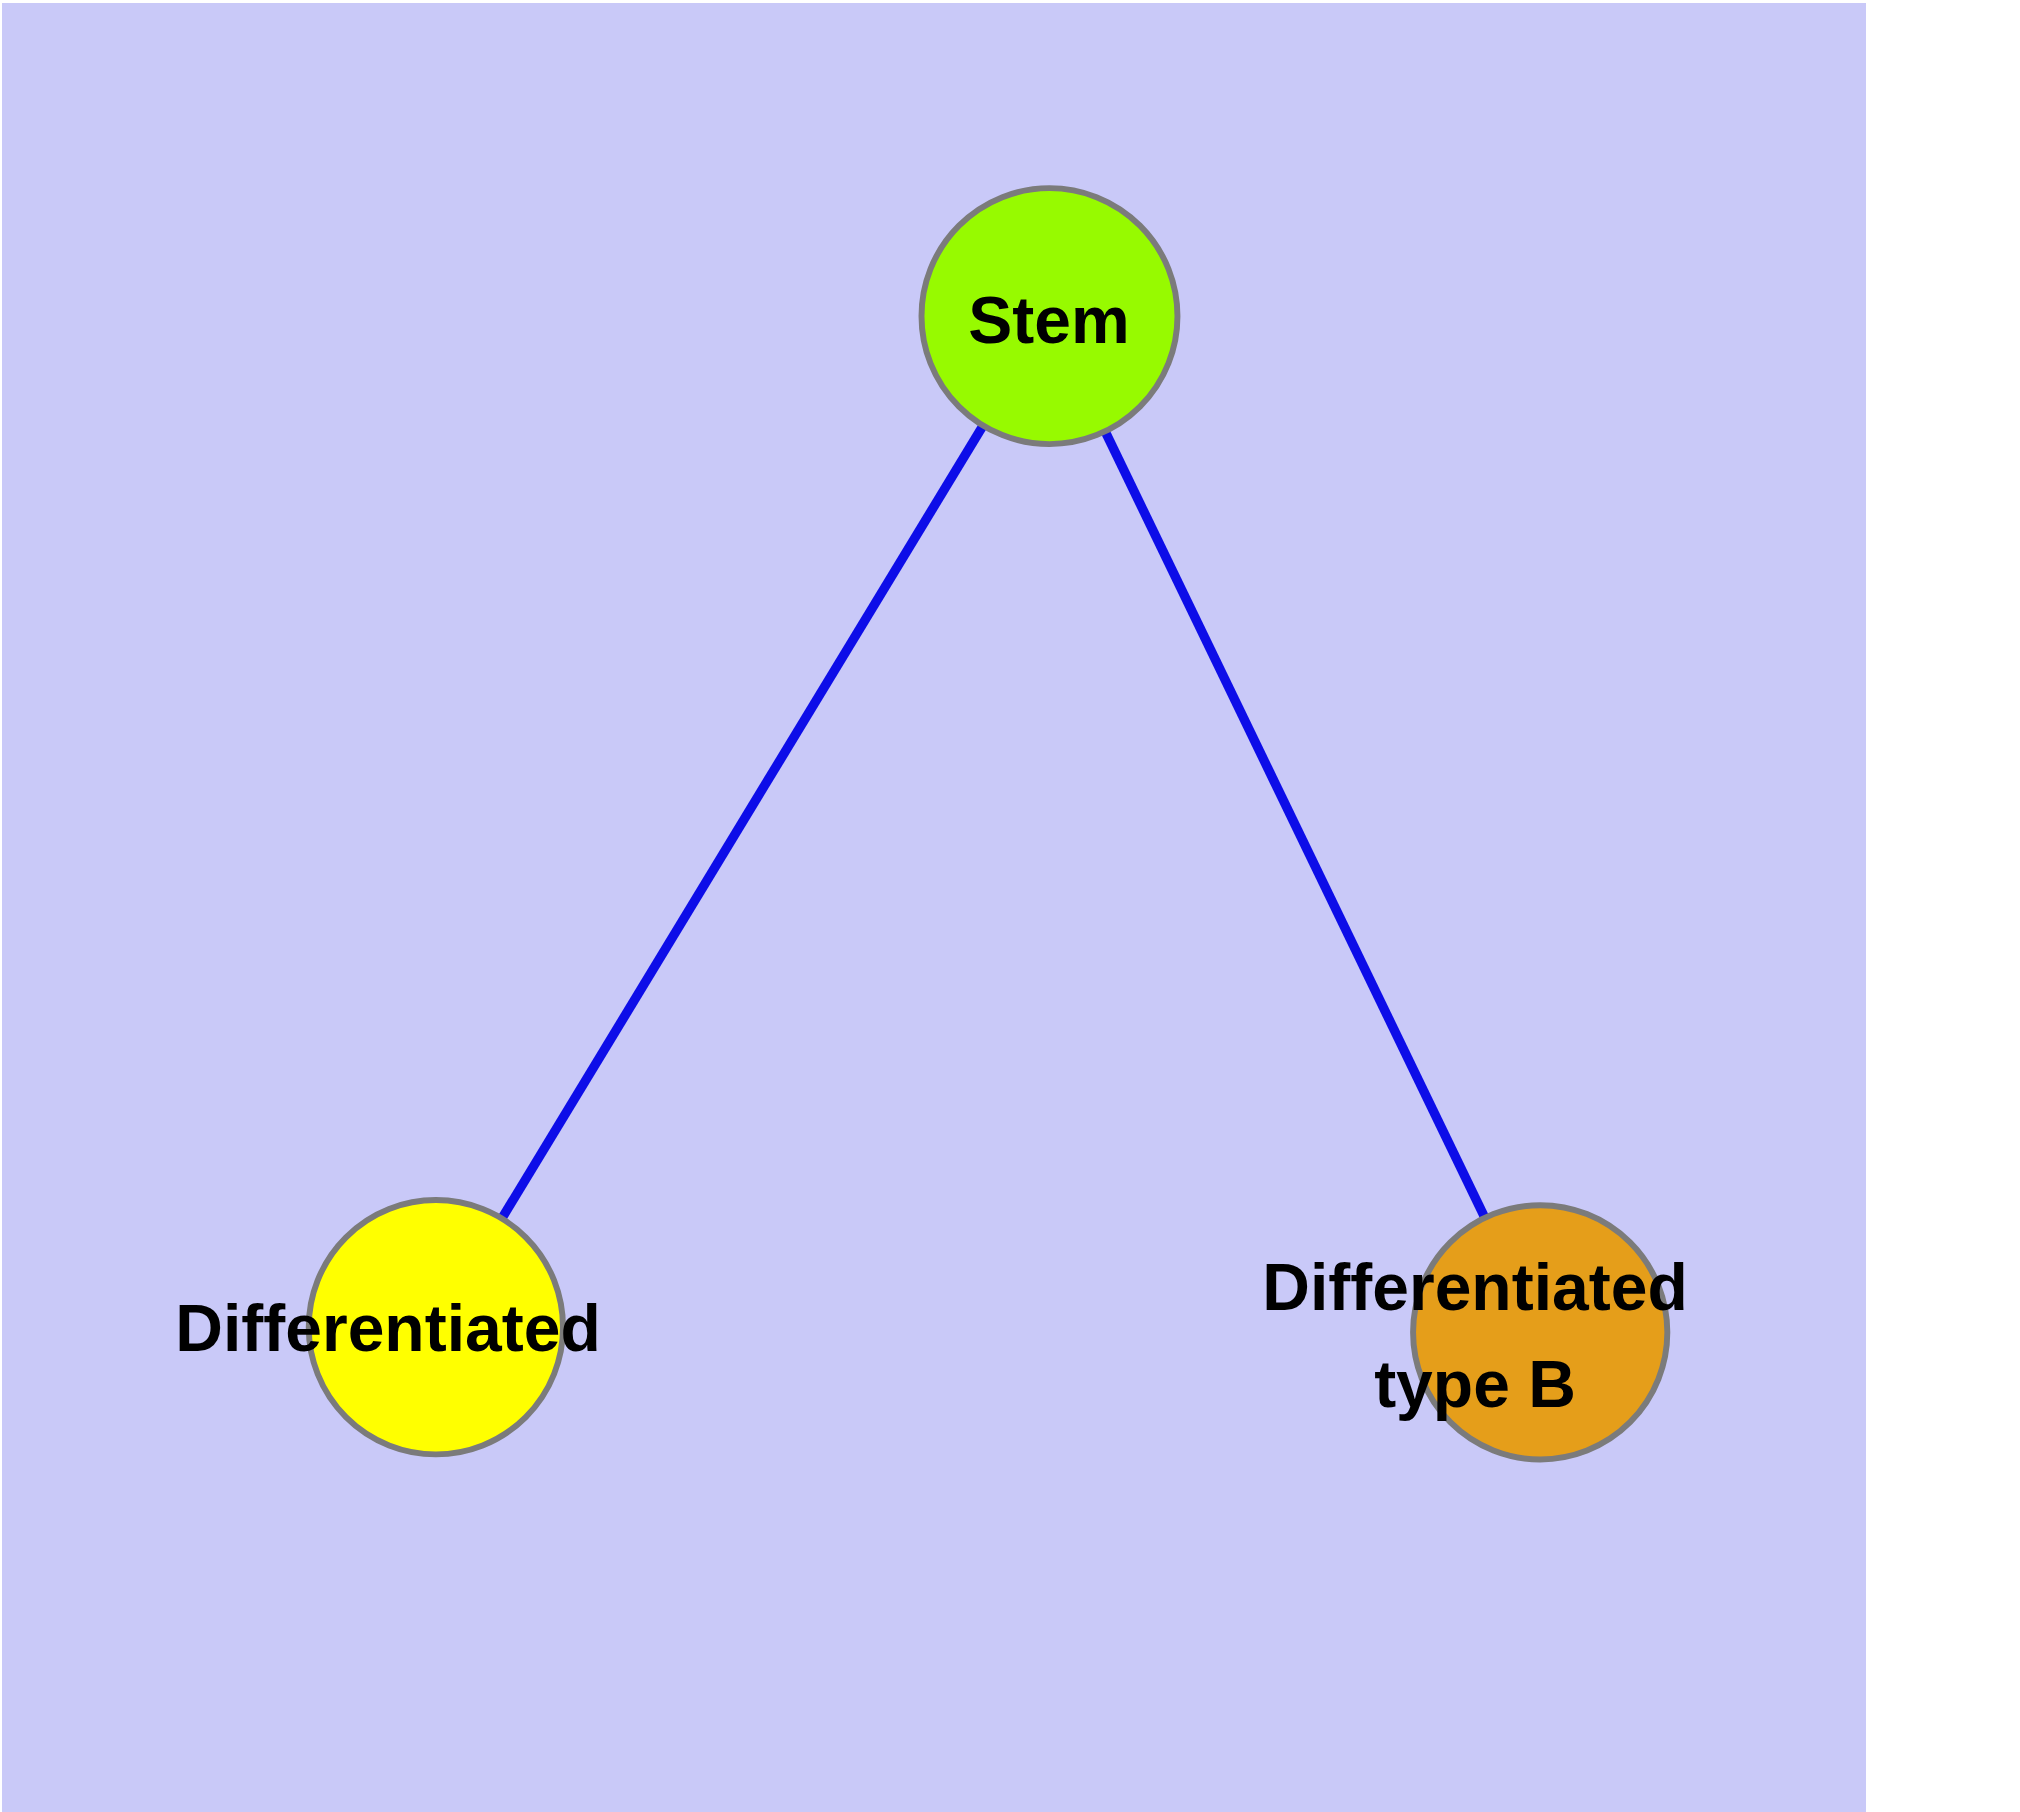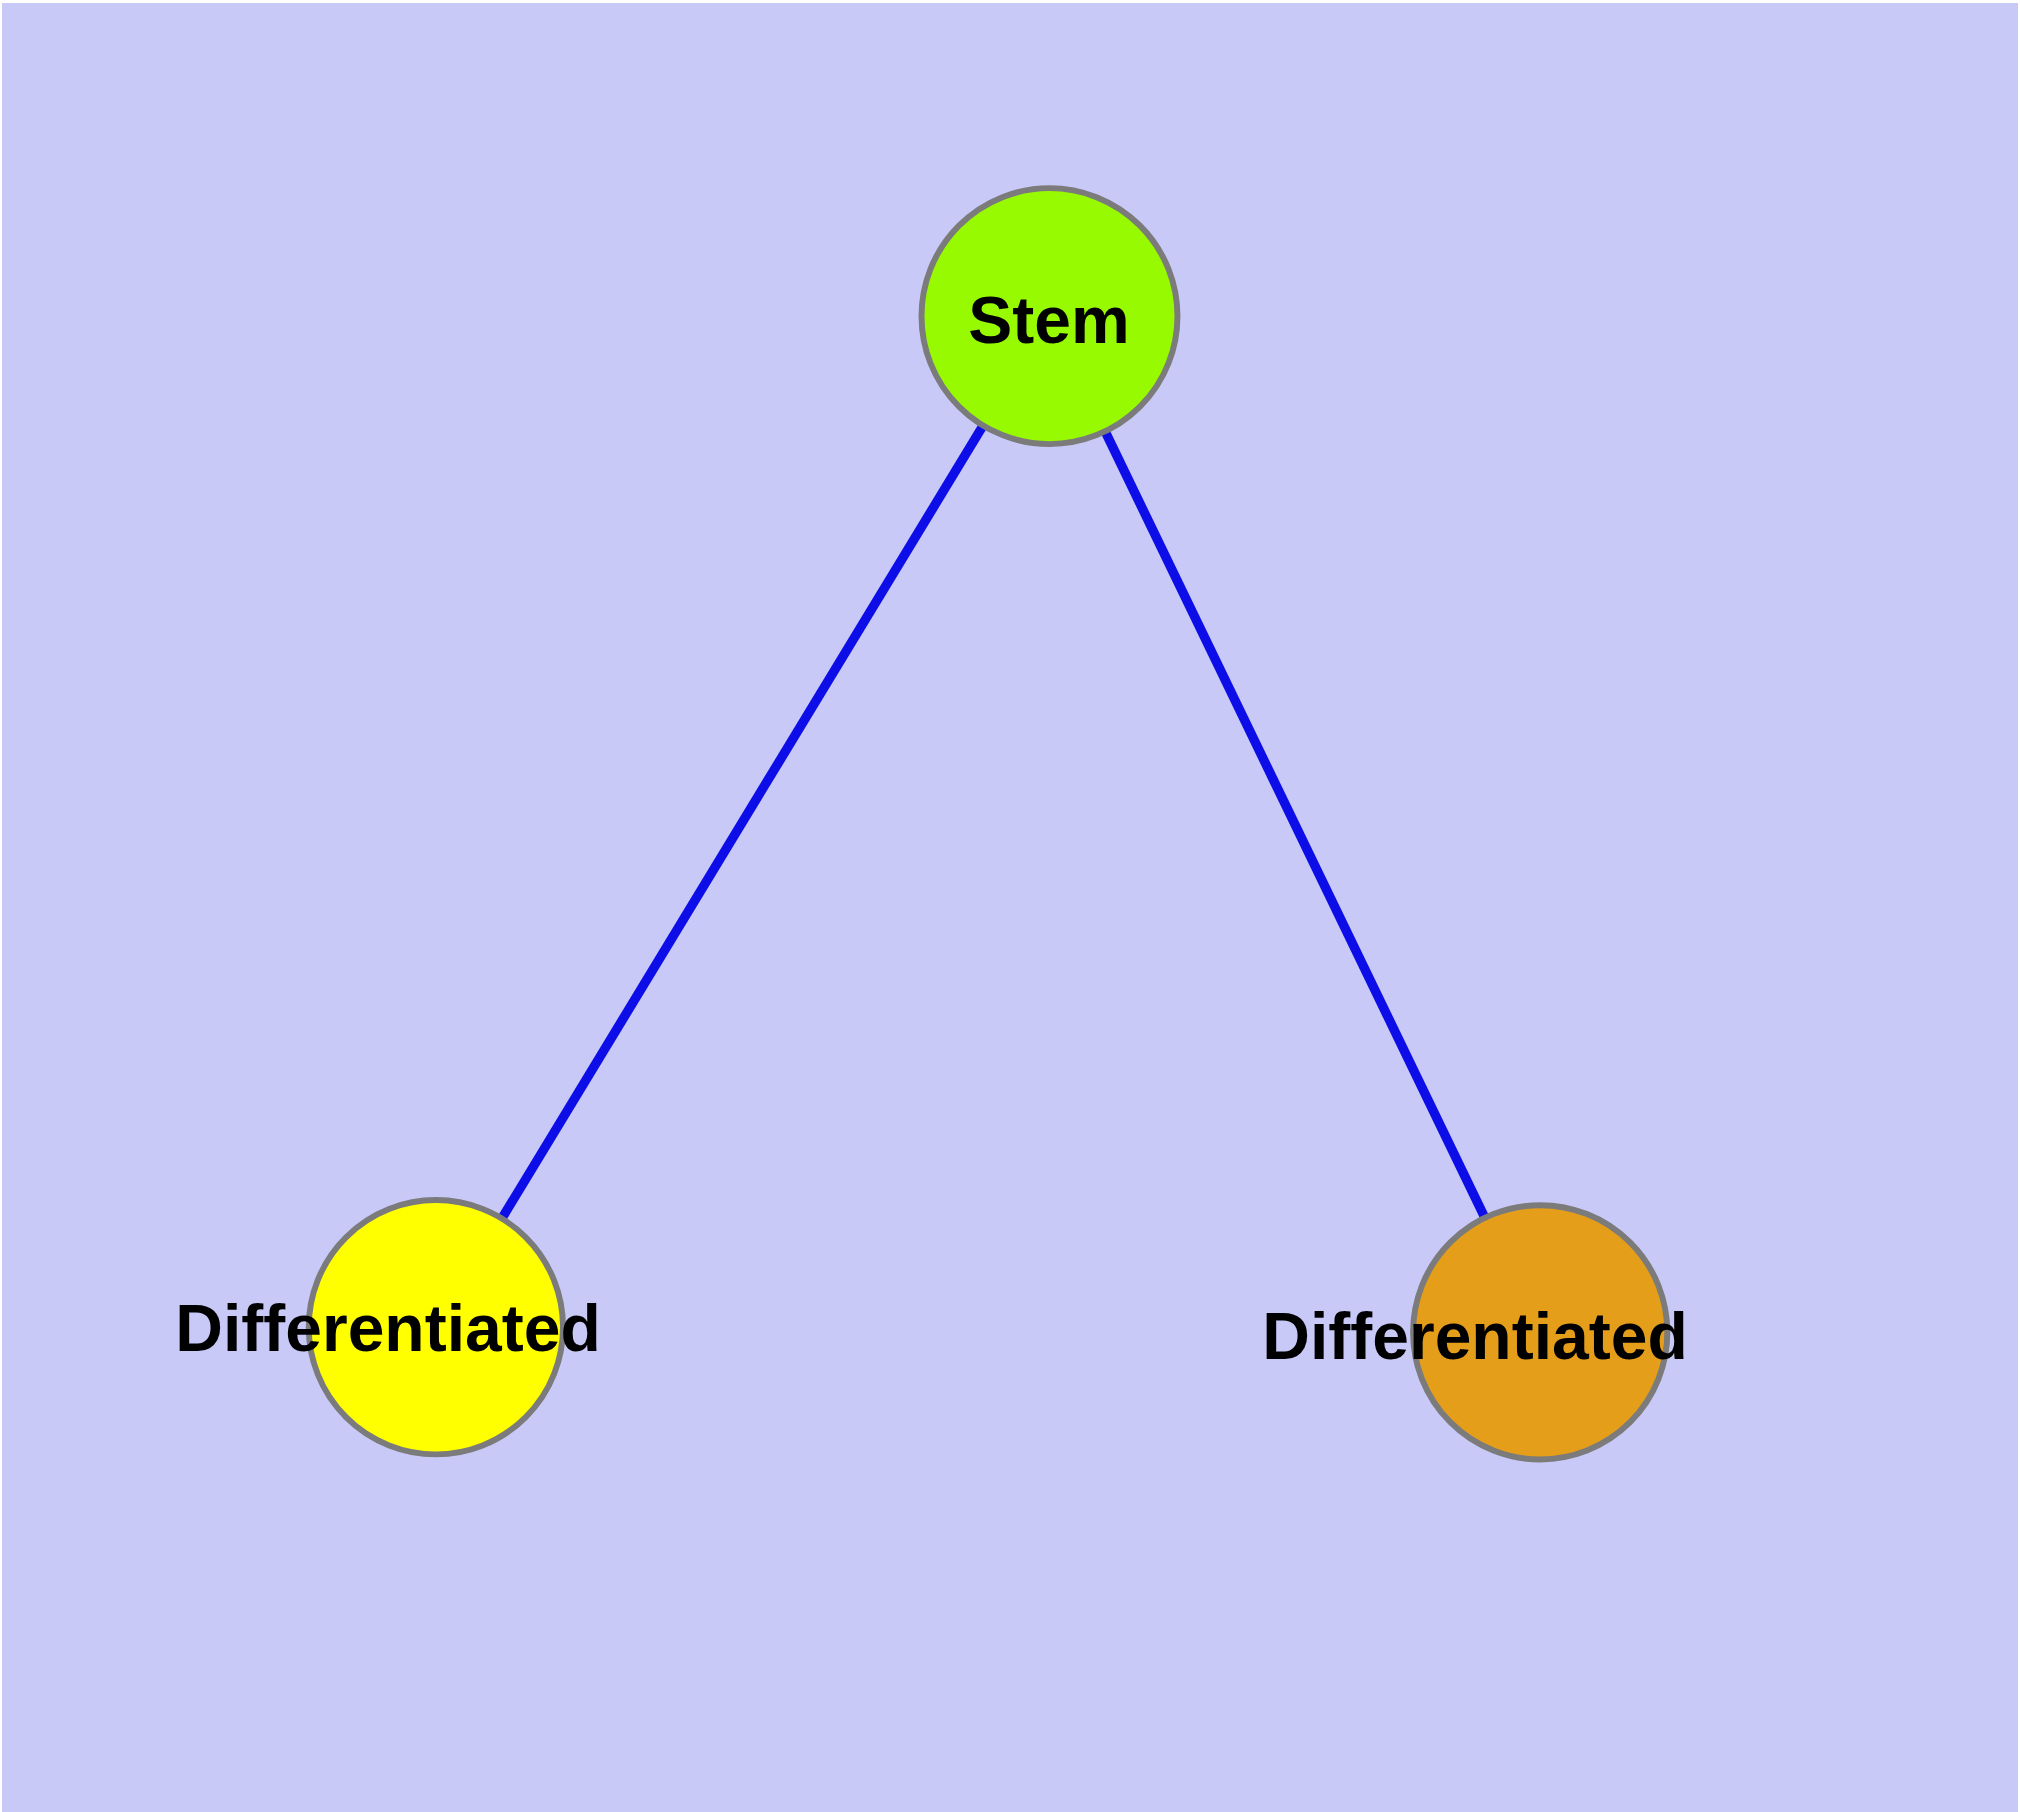--- a/index.html
+++ b/index.html
@@ -6,21 +6,21 @@
     margin: 0;
     padding: 0;
     width: 2021px;
     height: 1812px;
     overflow: hidden;
     background: #ffffff;
   }
   .canvas {
     position: absolute;
     left: 0; top: 0;
-    width: 2018px;
+    width: 1866px;
     height: 1812px;
   }
   .graph-svg {
     position: absolute;
     left: 0; top: 0;
     display: block;
   }
   .edge {
     stroke-width: 11;
     stroke-linecap: butt;
@@ -70,19 +70,20 @@
   <div class="label" style="left: 1049px; top: 320px; color: rgb(0, 0, 0);">
     <span class="line">Stem</span>
   </div>
 
   <div class="label" style="left: 388px; top: 1328px; color: rgb(0, 0, 0);">
     <span class="line">Differentiated</span>
   </div>
 
   <div class="label" style="left: 1475px; top: 1336px; color: rgb(0, 0, 0);">
     <span class="line">Differentiated</span>
+    <span class="line">type B</span>
   </div>
 
   <div class="page-border-top" style="background: rgb(255, 255, 255);"></div>
   <div class="page-border-left" style="background: rgb(255, 255, 255);"></div>
 
 </div>
 
 
 </body></html>

